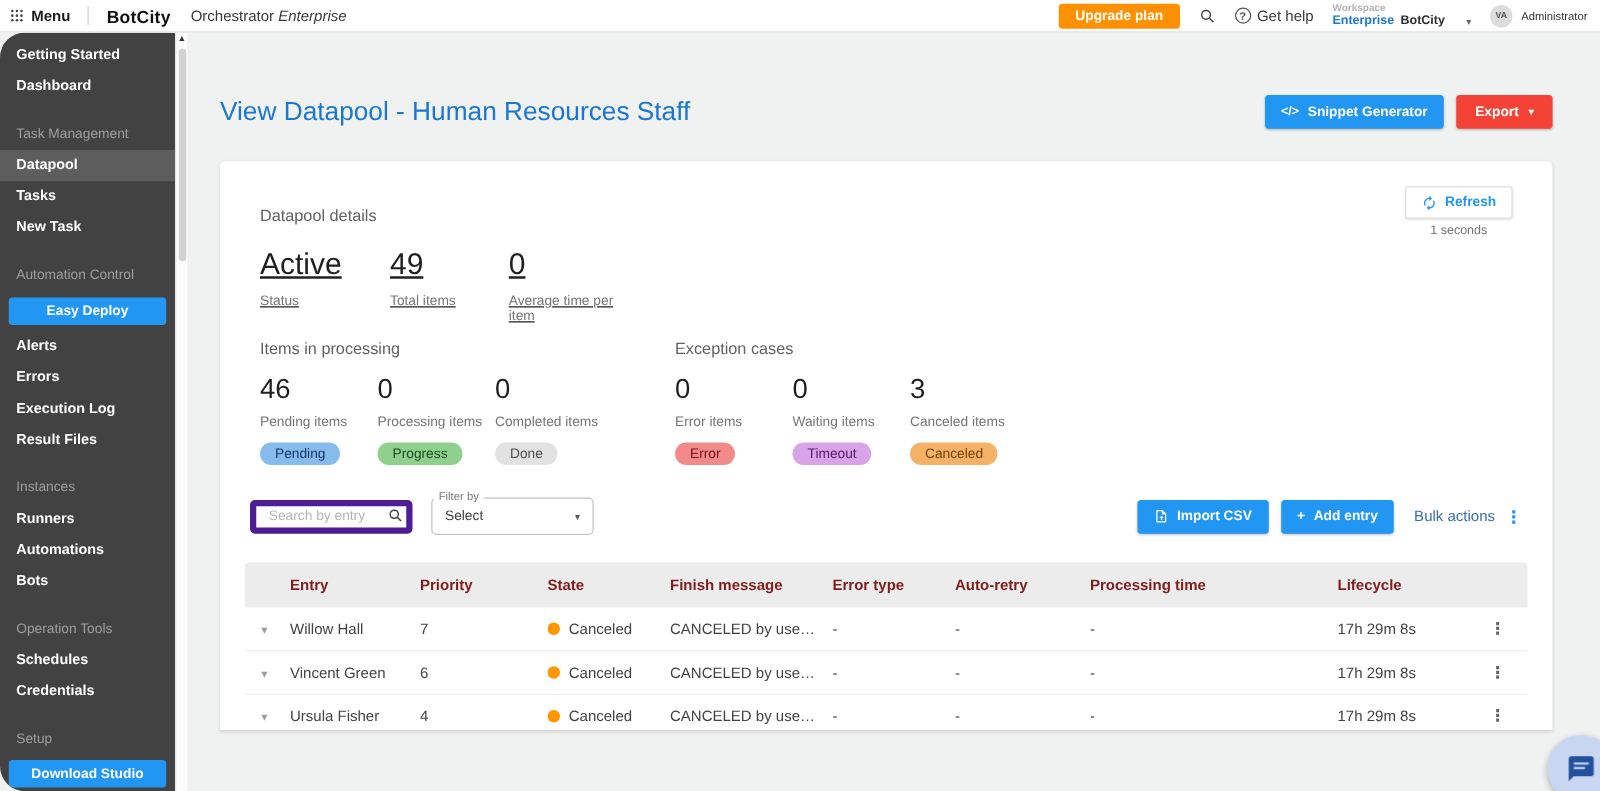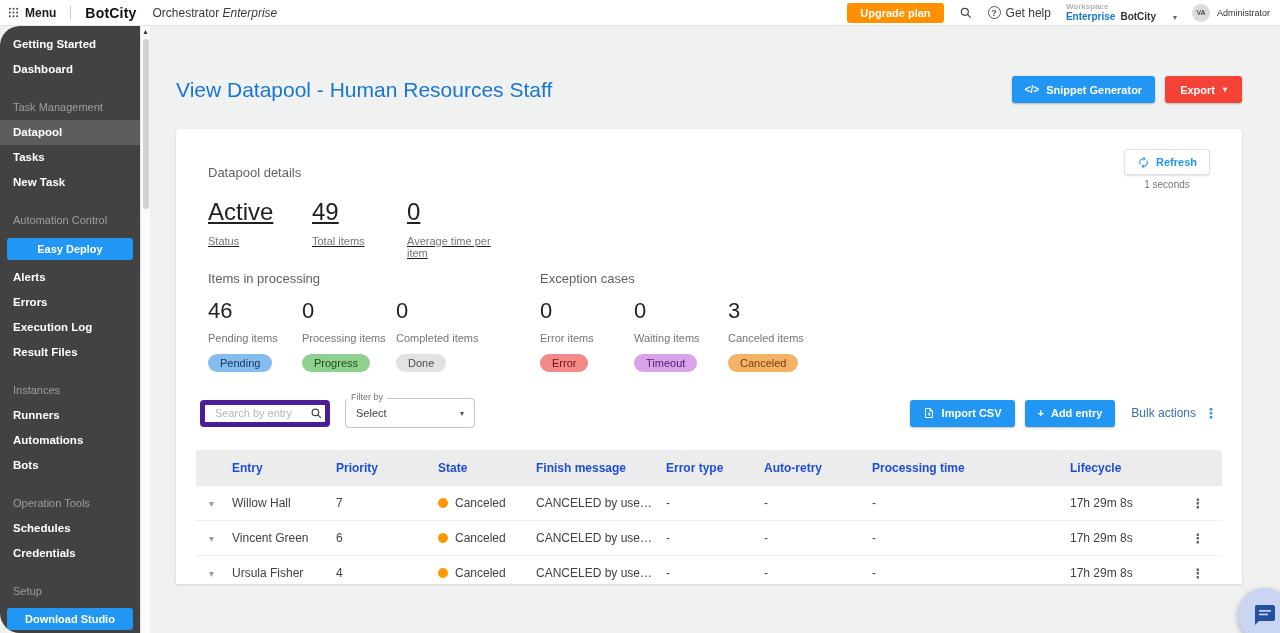--- a/index.html
+++ b/index.html
@@ -98,21 +98,21 @@
   .filter-value { font-size:11px; color:#424242; }
   .select-caret { margin-left:auto; font-size:8px; color:#555; }
   .filter-actions { margin-left:auto; display:flex; align-items:center; gap:10px; }
   .bulk-wrap { display:flex; align-items:center; gap:8px; margin-left:6px; cursor:pointer; }
   .bulk { font-size:12px; color:#3a6db3; font-weight:400; }
   .kebab-blue { color:#2196f3; font-size:14px; font-weight:700; }
 
   
   .table { margin-top:22px; }
   .thead, .trow { display:grid; grid-template-columns:36px 104px 102px 98px 130px 98px 108px 198px 1fr 48px; align-items:center; }
-  .thead { background:#ececec; height:36px; font-size:12px; font-weight:700; color:#1d4ed8; border-radius:3px 3px 0 0; }
+  .thead { background:#ececec; height:36px; font-size:12px; font-weight:700; color:#7f1d1d; border-radius:3px 3px 0 0; }
   .thead > div { cursor:pointer; }
   .trow { height:35px; border-bottom:1px solid #efefef; font-size:12px; color:#424242; }
   .row-caret { color:#9e9e9e; font-size:10px; padding-left:13px; cursor:pointer; }
   .cell { overflow:hidden; text-overflow:ellipsis; white-space:nowrap; padding-right:10px; }
   .state-cell { display:flex; align-items:center; gap:7px; }
   .dot { width:10px; height:10px; border-radius:50%; flex-shrink:0; }
   .dot-canceled { background:#ff9800; }
   .col-actions { text-align:center; }
   .kebab { color:#616161; font-size:13px; font-weight:700; cursor:pointer; }
 

